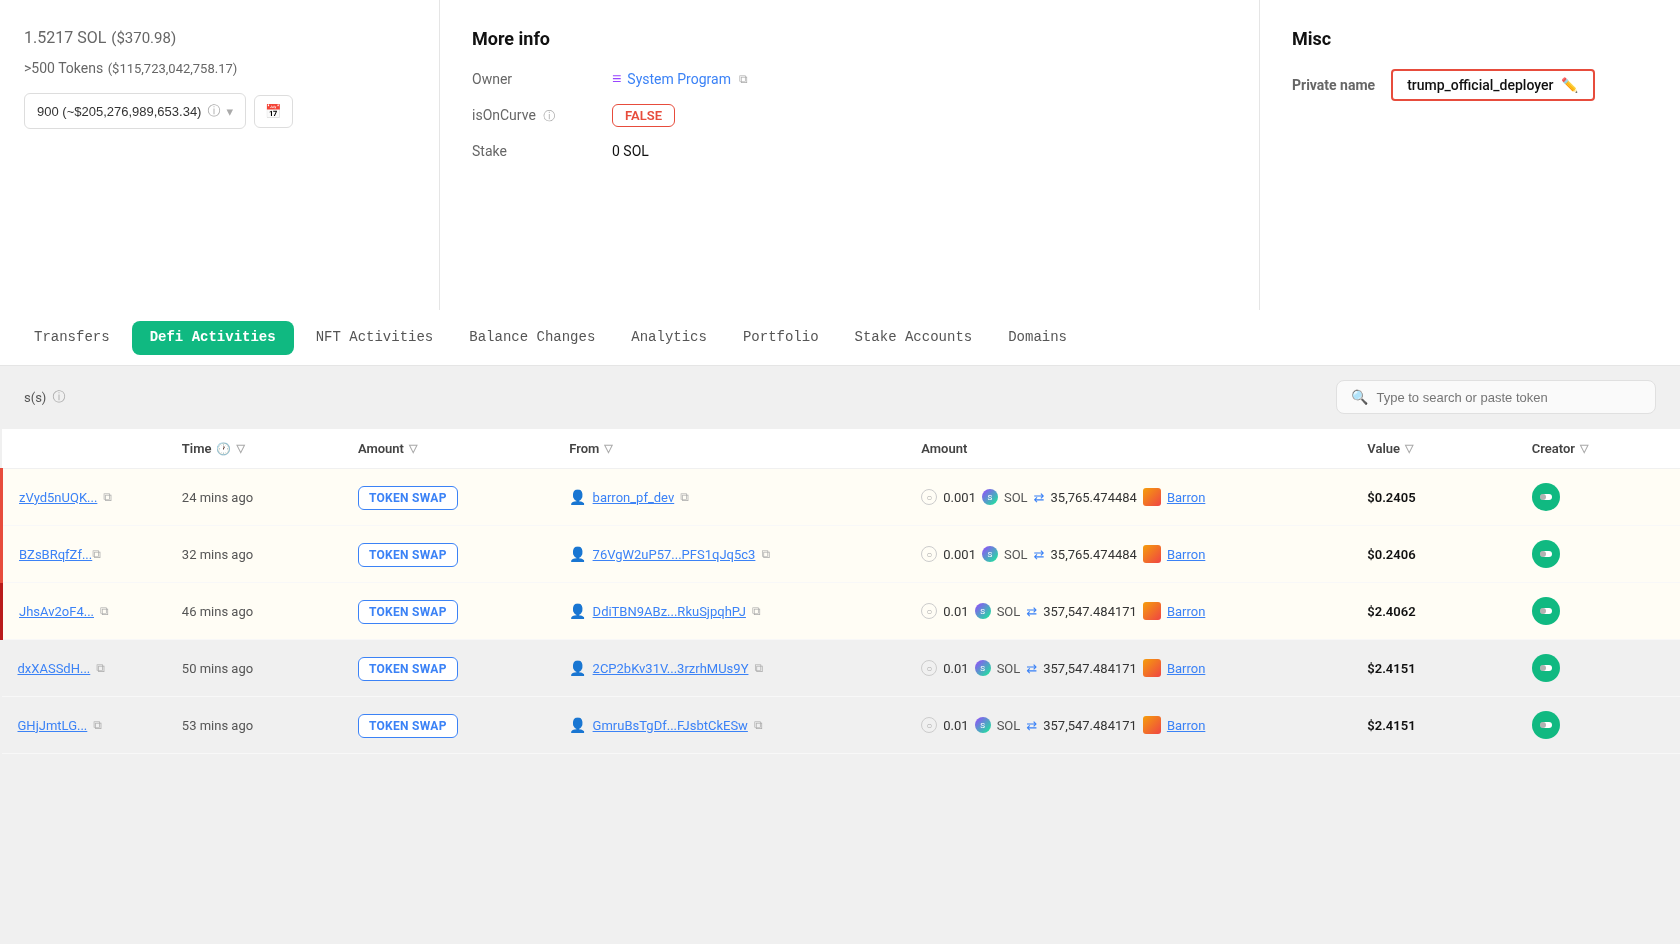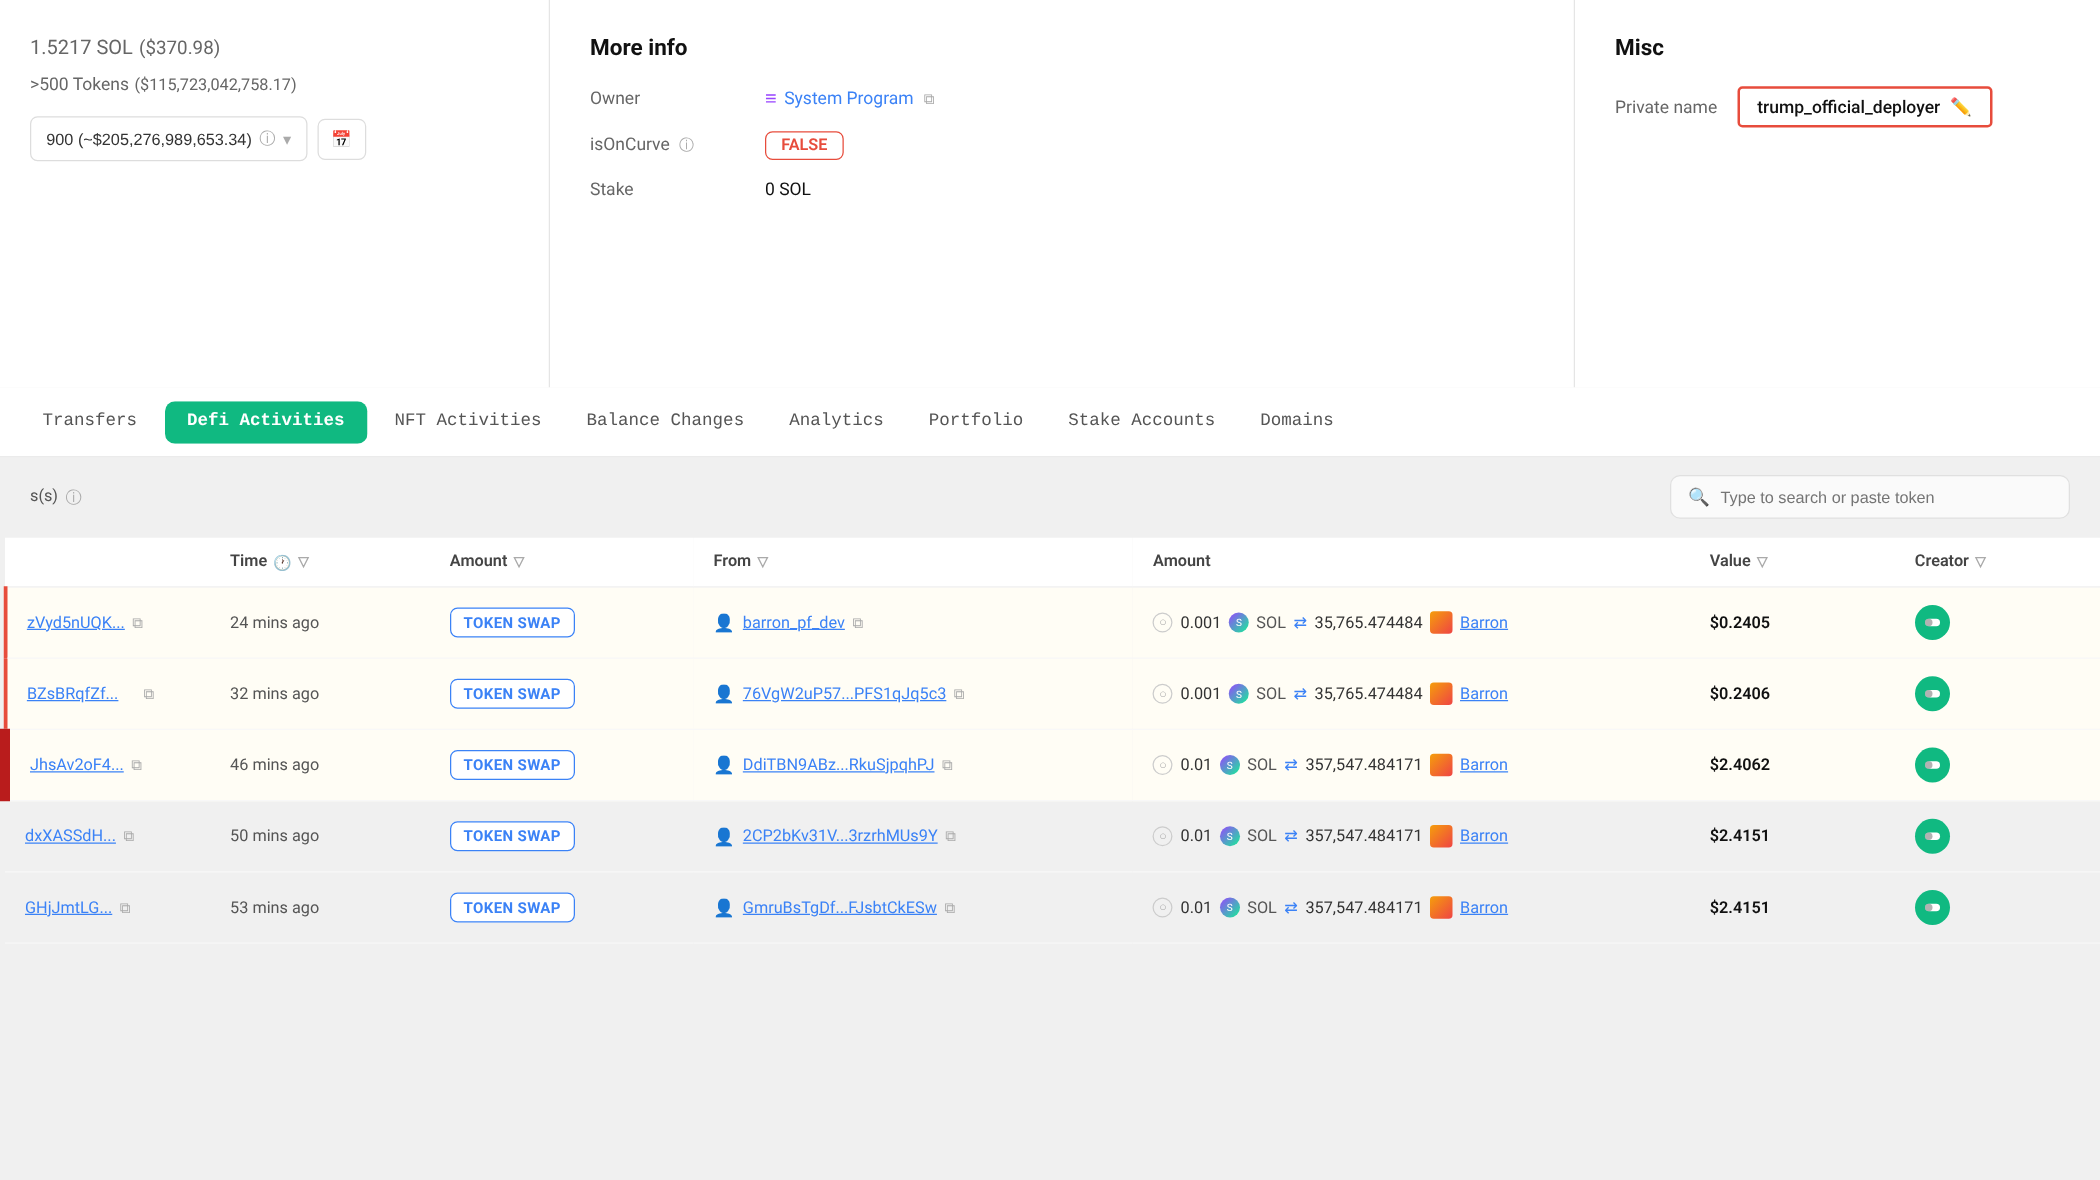--- a/index.html
+++ b/index.html
@@ -156,20 +156,21 @@
     }
     .private-name-row {
       display: flex;
       align-items: center;
       gap: 16px;
       margin-top: 4px;
     }
     .private-name-label {
       color: #666;
       font-size: 14px;
+      font-weight: bold;
     }
     .private-name-value {
       border: 2px solid #e74c3c;
       border-radius: 8px;
       padding: 6px 14px;
       font-size: 14px;
       font-weight: 500;
       color: #111;
       display: flex;
       align-items: center;
@@ -495,21 +496,21 @@
       <span style="display:inline-flex;align-items:center;justify-content:center;width:28px;height:28px;border-radius:50%;background:#10b981;cursor:pointer;">
         <svg width="14" height="14" viewBox="0 0 14 14" fill="none">
           <rect x="1" y="4" width="12" height="6" rx="3" fill="white"></rect>
           <rect x="1" y="4" width="6" height="6" rx="3" fill="rgba(0,0,0,0.3)"></rect>
         </svg>
       </span>
     </td>
   </tr>
             <tr style="border-left: 3px solid rgb(231, 76, 60); background: rgb(255, 253, 245);">
     <td style="border-left: 3px solid #e74c3c;">
-      <span style="display:flex;align-items:center;gap:20px;">
+      <span style="display:flex;align-items:center;gap:0;">
         <a href="#" style="color:#3b82f6;font-size:13px;">BZsBRqfZf...</a>
         <span style="color:#aaa;cursor:pointer;font-size:12px;">⧉</span>
       </span>
     </td>
     <td>
       <span style="color:#555;">32 mins ago</span>
     </td>
     <td>
       <span class="token-swap-badge">TOKEN SWAP</span>
     </td>
@@ -538,21 +539,21 @@
     <td>
       <span style="display:inline-flex;align-items:center;justify-content:center;width:28px;height:28px;border-radius:50%;background:#10b981;cursor:pointer;">
         <svg width="14" height="14" viewBox="0 0 14 14" fill="none">
           <rect x="1" y="4" width="12" height="6" rx="3" fill="white"></rect>
           <rect x="1" y="4" width="6" height="6" rx="3" fill="rgba(0,0,0,0.3)"></rect>
         </svg>
       </span>
     </td>
   </tr>
             <tr style="border-left: 3px solid rgb(231, 76, 60); background: rgb(255, 253, 245);">
-    <td style="border-left: 8px solid #b91c1c;">
+    <td style="border-left: 3px solid #b91c1c;">
       <span style="display:flex;align-items:center;gap:6px;">
         <a href="#" style="color:#3b82f6;font-size:13px;">JhsAv2oF4...</a>
         <span style="color:#aaa;cursor:pointer;font-size:12px;">⧉</span>
       </span>
     </td>
     <td>
       <span style="color:#555;">46 mins ago</span>
     </td>
     <td>
       <span class="token-swap-badge">TOKEN SWAP</span>

